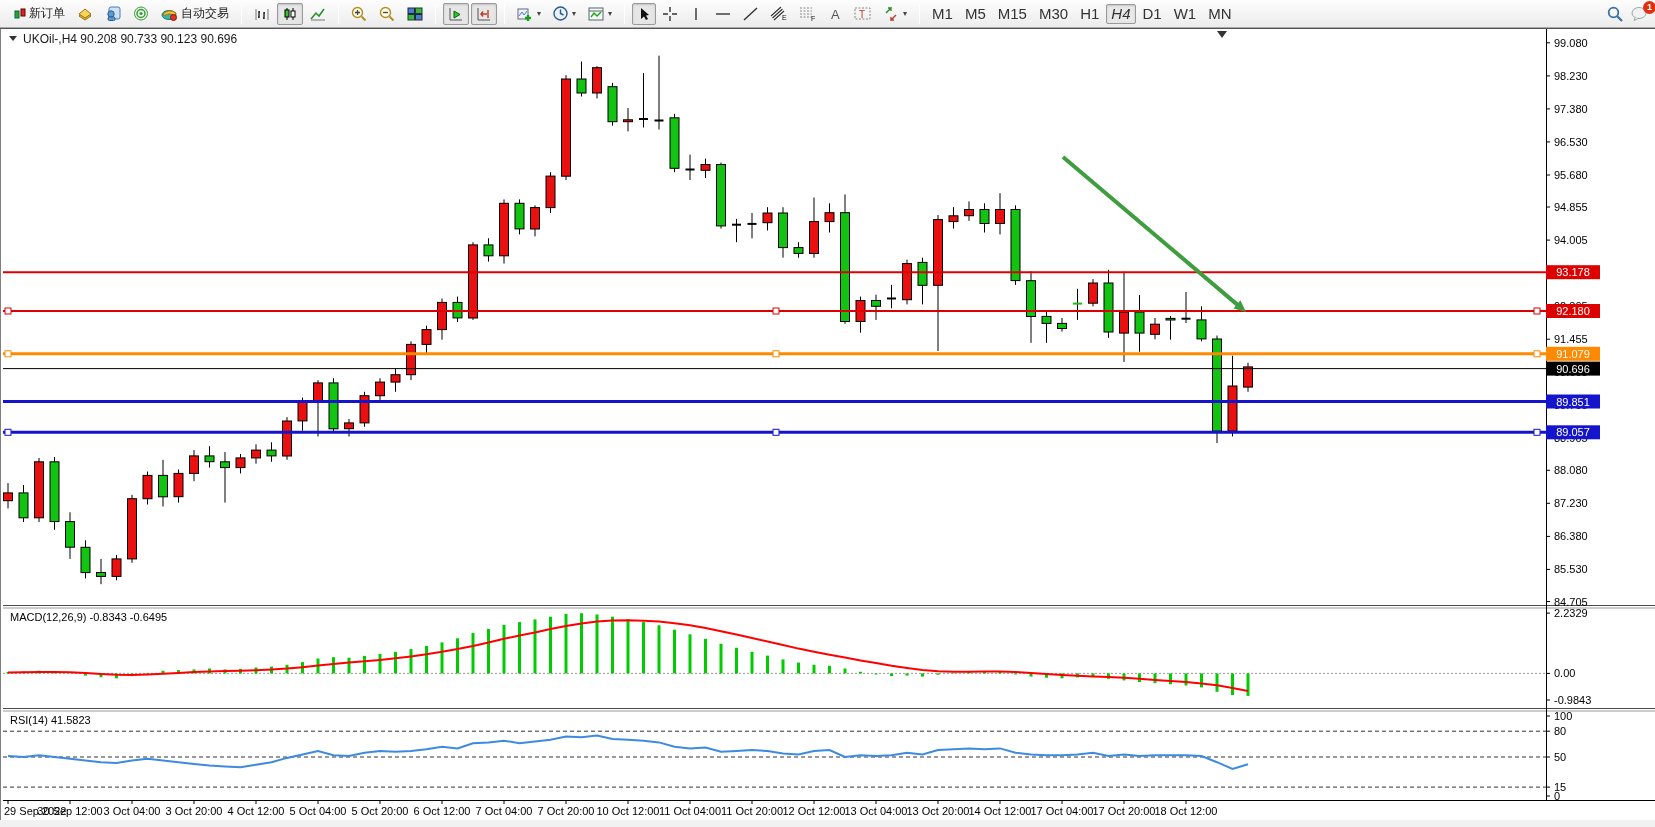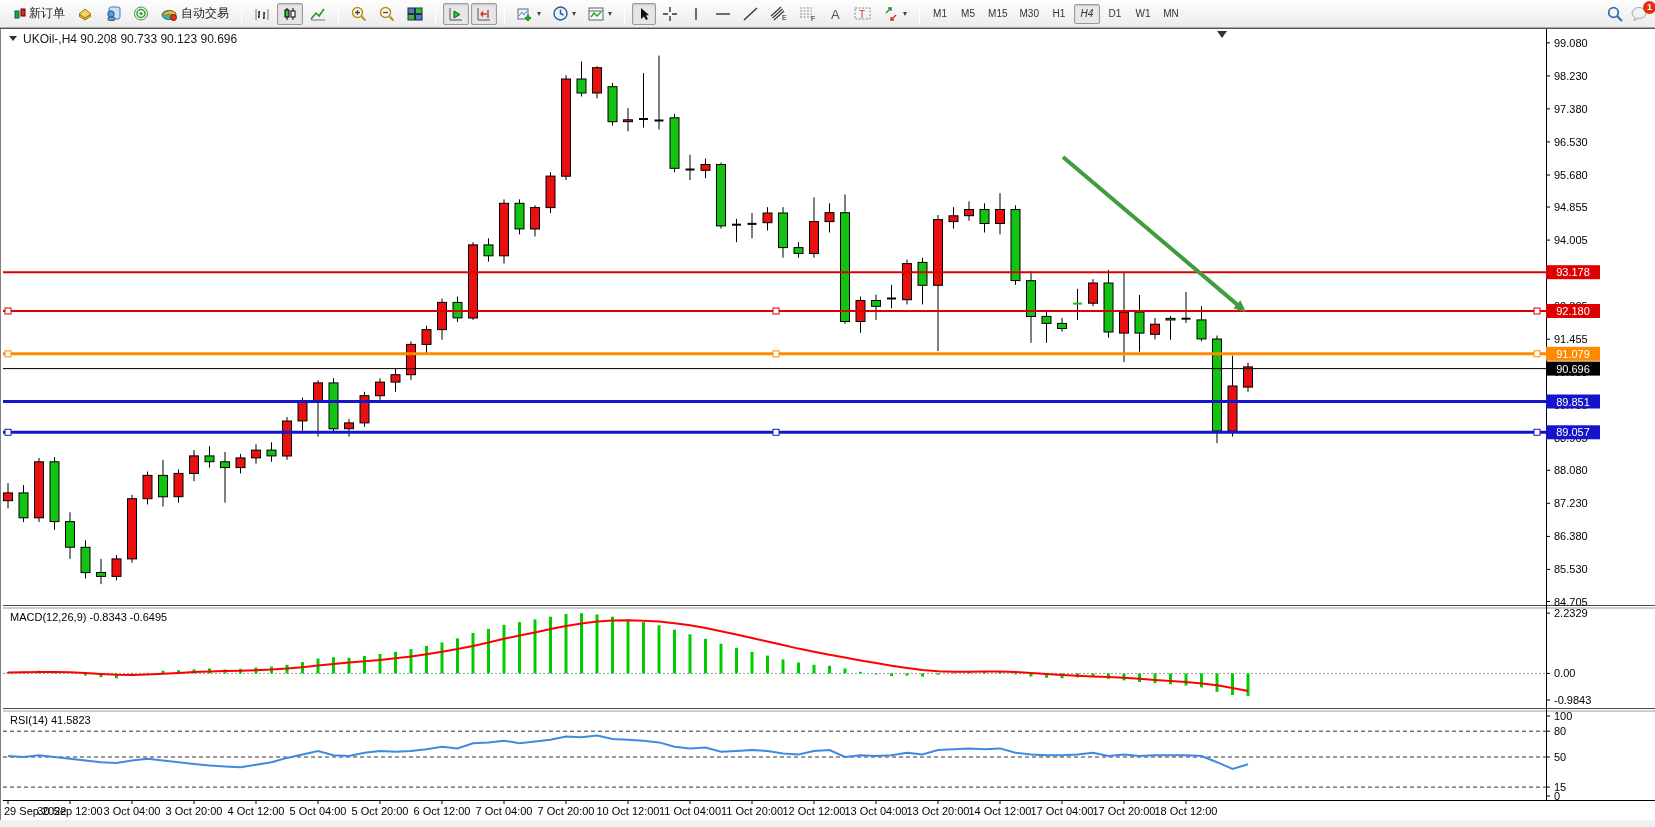--- a/index.html
+++ b/index.html
@@ -10,21 +10,21 @@
     border-bottom:1px solid #a8a8a8; display:flex; align-items:center; padding:0 4px;
     font-size:12px; color:#222; position:relative; }
   .tb-group { display:flex; align-items:center; gap:2px; padding:0 5px; }
   .tb-sep { width:1px; height:20px; background:#c2c2c2; border-right:1px solid #fff; margin:0 2px; }
   .tb-btn { height:22px; min-width:24px; display:flex; align-items:center; justify-content:center;
     gap:3px; padding:0 4px; border:1px solid transparent; border-radius:2px; cursor:default; }
   .tb-btn.pressed { border:1px solid #9a9a9a; background:#e6e6e6;
     box-shadow:inset 0 1px 2px rgba(0,0,0,.15); }
   .tb-btn svg { display:block; }
   .dd { font-size:8px; color:#444; margin-left:1px; }
-  .tf-btn { height:20px; min-width:26px; padding:0 4px; font-size:10px; color:#333;
+  .tf-btn { height:20px; min-width:26px; padding:0 4px; font-size:15px; color:#333;
     display:flex; align-items:center; justify-content:center; border:1px solid transparent; border-radius:2px; }
   .tf-btn.pressed { border:1px solid #9a9a9a; background:#e8e8e8;
     box-shadow:inset 0 1px 2px rgba(0,0,0,.15);font-style:italic; }
   #tb-right { position:absolute; right:6px; top:0; height:28px; display:flex; align-items:center; gap:8px; }
   #notif-badge { position:absolute; top:-4px; right:-7px; background:#e03010; color:#fff;
     border-radius:50%; width:13px; height:13px; font-size:9px; line-height:13px;
     text-align:center; font-weight:bold; }
   
   #chart-wrap { position:relative; width:1655px; height:799px; background:#fff; }
   text { font-family:"Liberation Sans", sans-serif; }

